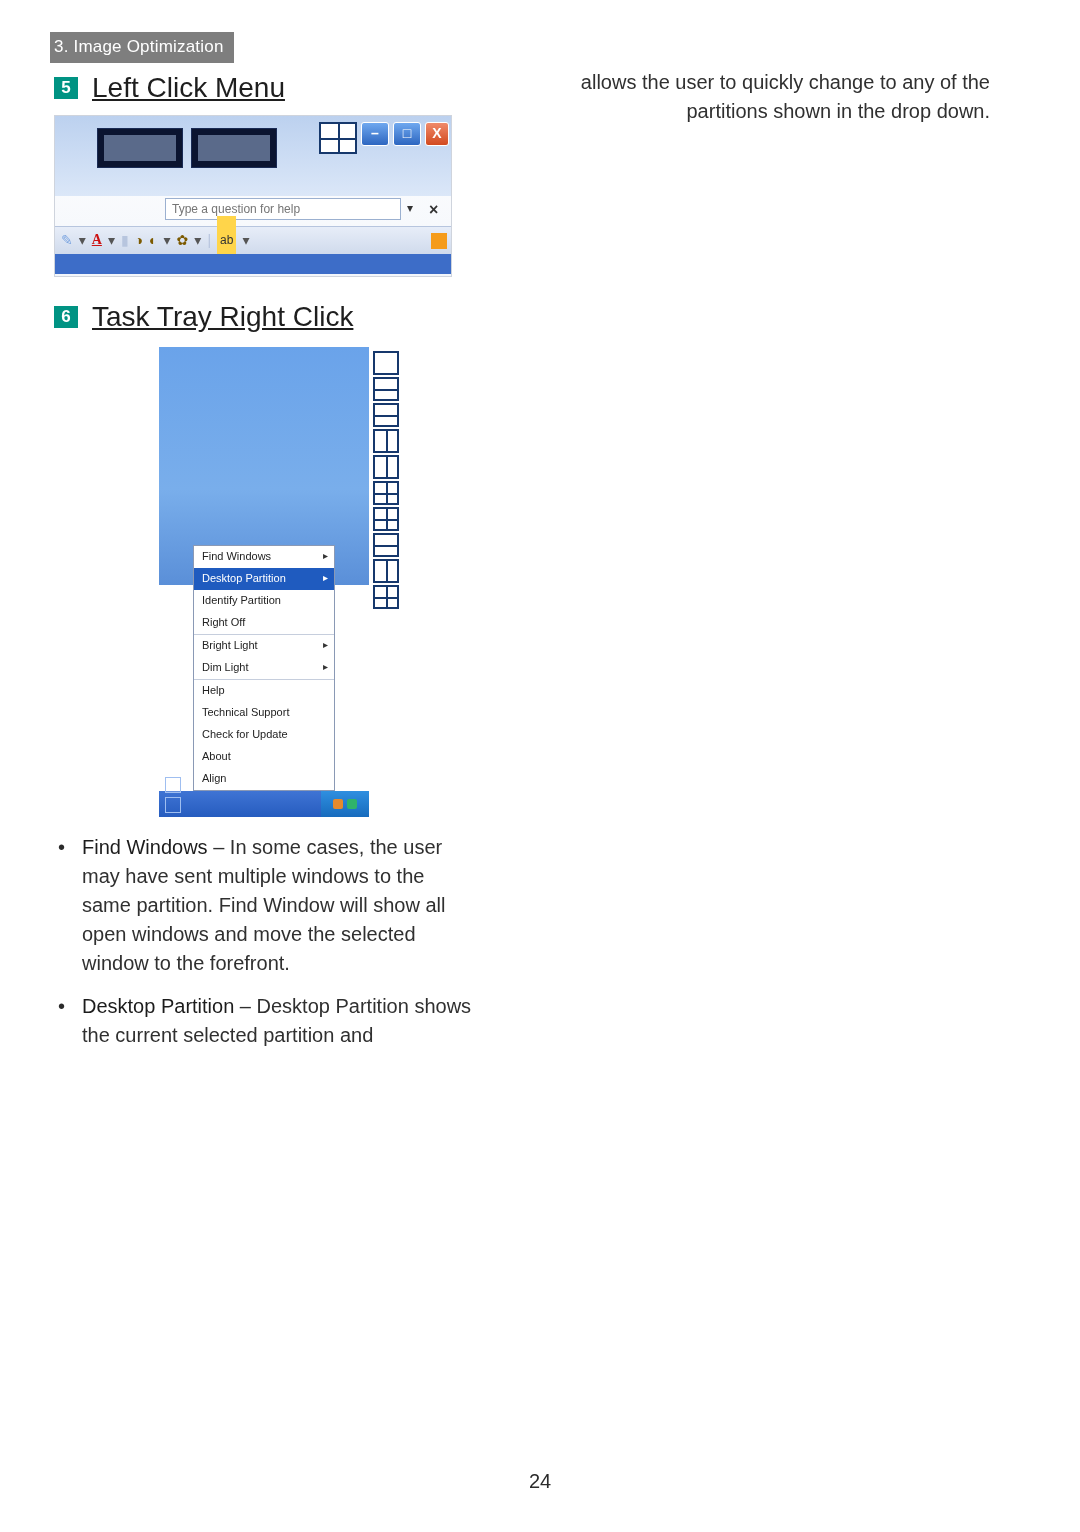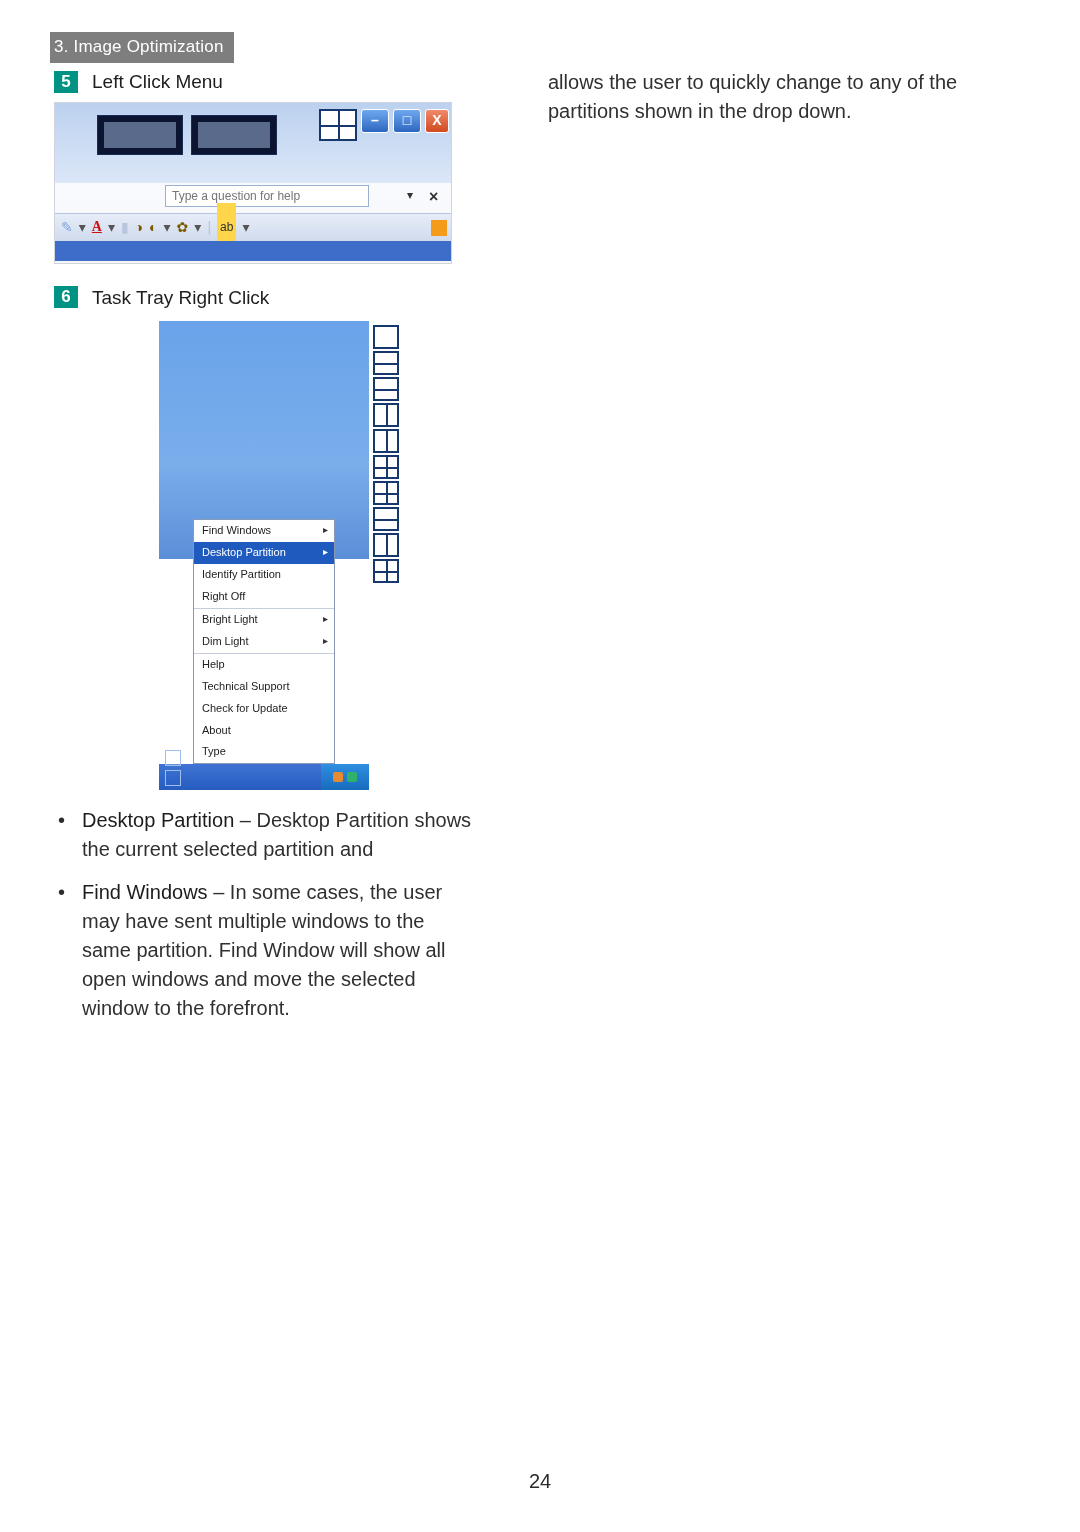--- a/index.html
+++ b/index.html
@@ -49,22 +49,23 @@
     font-weight: 600;
     font-size: 17px;
     width: 24px;
     height: 22px;
     text-align: center;
     line-height: 22px;
     margin-right: 14px;
   }
   .step-title {
     font-weight: 400;
-    font-size: 19px;
+    font-size: 28px;
     color: #1e1e1e;
+    text-decoration: underline;
   }
   p.body {
     margin: 0 0 12px 0;
     font-weight: 300;
     color: #303030;
   }
   ul.bullets {
     margin: 0 0 14px 0;
     padding: 0 0 0 28px;
   }
@@ -118,21 +119,21 @@
   .shot1 .pv2 { left:136px; top:12px; width:84px; height:38px; }
   .shot1 .pv2 .inner { left:6px; top:6px; right:6px; bottom:6px; }
   .shot1 .part-icon { position:absolute; left:264px; top:6px; width:34px; height:28px; background:#fff; border:2px solid #16386c; }
   .shot1 .part-icon::before { content:""; position:absolute; left:0; right:0; top:50%; height:2px; background:#16386c; }
   .shot1 .part-icon::after { content:""; position:absolute; top:0; bottom:0; left:50%; width:2px; background:#16386c; }
   .shot1 .winbtn { position:absolute; top:6px; width:28px; height:24px; border:1px solid #fff; border-radius:3px; box-sizing:border-box; display:flex; align-items:center; justify-content:center; font-size:14px; font-weight:bold; }
   .shot1 .wb-min { left:306px; background:linear-gradient(#6fa8ef,#2d66c0); color:#fff; }
   .shot1 .wb-max { left:338px; background:linear-gradient(#6fa8ef,#2d66c0); color:#fff; }
   .shot1 .wb-close { left:370px; background:linear-gradient(#f08a6a,#d24a20); color:#fff; width:24px;}
   .shot1 .helpbox {
-    position:absolute; left:110px; top:82px; width:204px; height:22px;
+    position:absolute; left:110px; top:82px; width:236px; height:22px;
     background:#fff; border:1px solid #9bb0d0; font-size:12px; color:#888;
     padding:1px 6px; box-sizing:border-box;
   }
   .shot1 .drop { position:absolute; left:352px; top:84px; font-size:12px; color:#333; }
   .shot1 .xhelp { position:absolute; left:374px; top:82px; font-size:16px; font-weight:bold; color:#333; }
   .shot1 .toolbar2 {
     position:absolute; left:0; top:110px; right:0; height:28px;
     background:linear-gradient(#e7edf8,#cfdaec); border-top:1px solid #b7c5de; border-bottom:1px solid #b7c5de;
     font-size:14px; color:#c11; display:flex; align-items:center; gap:6px; padding-left:6px;
   }
@@ -276,46 +277,46 @@
             </div>
             <div class="sec">
               <div class="item sub">Bright Light</div>
               <div class="item sub">Dim Light</div>
             </div>
             <div class="sec">
               <div class="item">Help</div>
               <div class="item">Technical Support</div>
               <div class="item">Check for Update</div>
               <div class="item">About</div>
-              <div class="item">Type</div>
+              <div class="item">Align</div>
             </div>
           </div>
         </div>
       </div>
       <div class="taskbar">
         <div class="ql2"></div>
         <div class="ql"></div>
         <div class="tray">
           <div class="dot"></div>
           <div class="dot g"></div>
         </div>
       </div>
     </div>
 
     <ul class="bullets">
       <li>
+        <span class="term">Find Windows</span><span> – In some cases, the user may have sent multiple windows to the same partition. Find Window will show all open windows and move the selected window to the forefront.</span>
+      </li>
+      <li>
         <span class="term">Desktop Partition</span><span> – Desktop Partition shows the current selected partition and</span>
       </li>
-      <li>
-        <span class="term">Find Windows</span><span> – In some cases, the user may have sent multiple windows to the same partition. Find Window will show all open windows and move the selected window to the forefront.</span>
-      </li>
     </ul>
 
   </div>
 
   <div class="col col-right">
-    <p class="body" style="margin-left:28px;">allows the user to quickly change to any of the partitions shown in the drop down.</p>
+    <p class="body" style="margin-left:40px;text-align:right;">allows the user to quickly change to any of the partitions shown in the drop down.</p>
     <ul class="bullets">
     </ul>
   </div>
 
   <div class="page-number">24</div>
 </div>
 
 </body></html>

